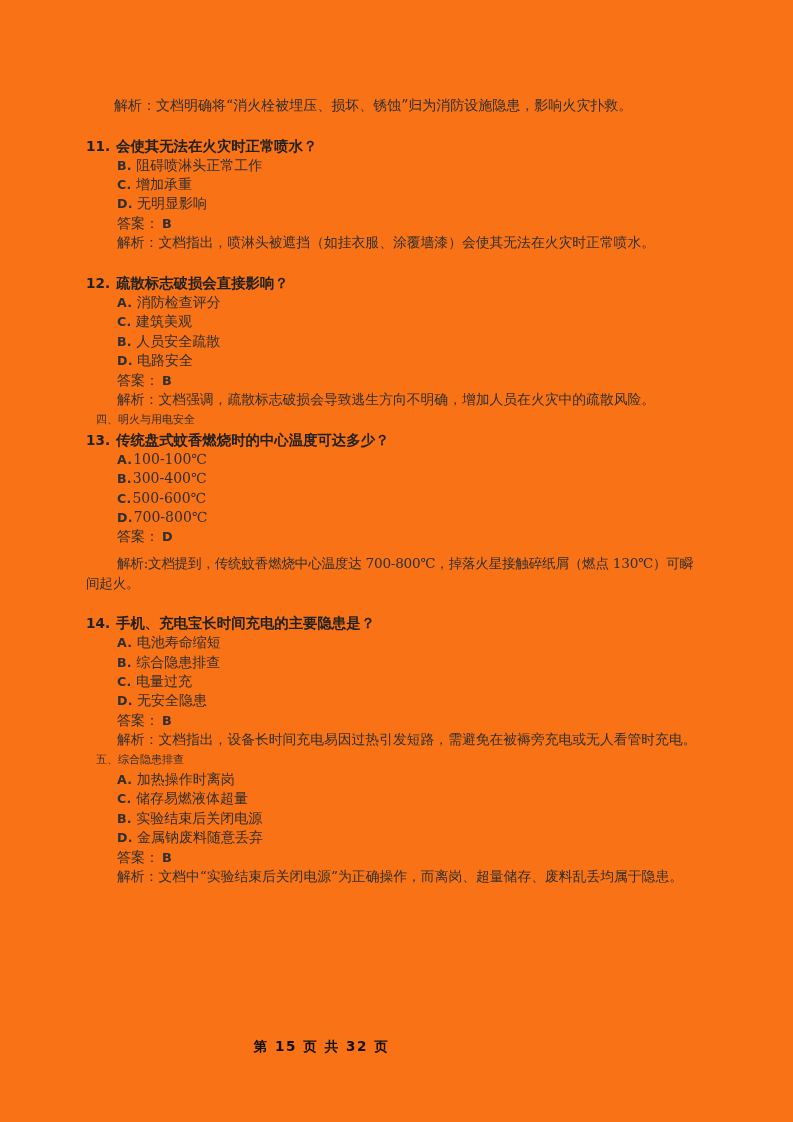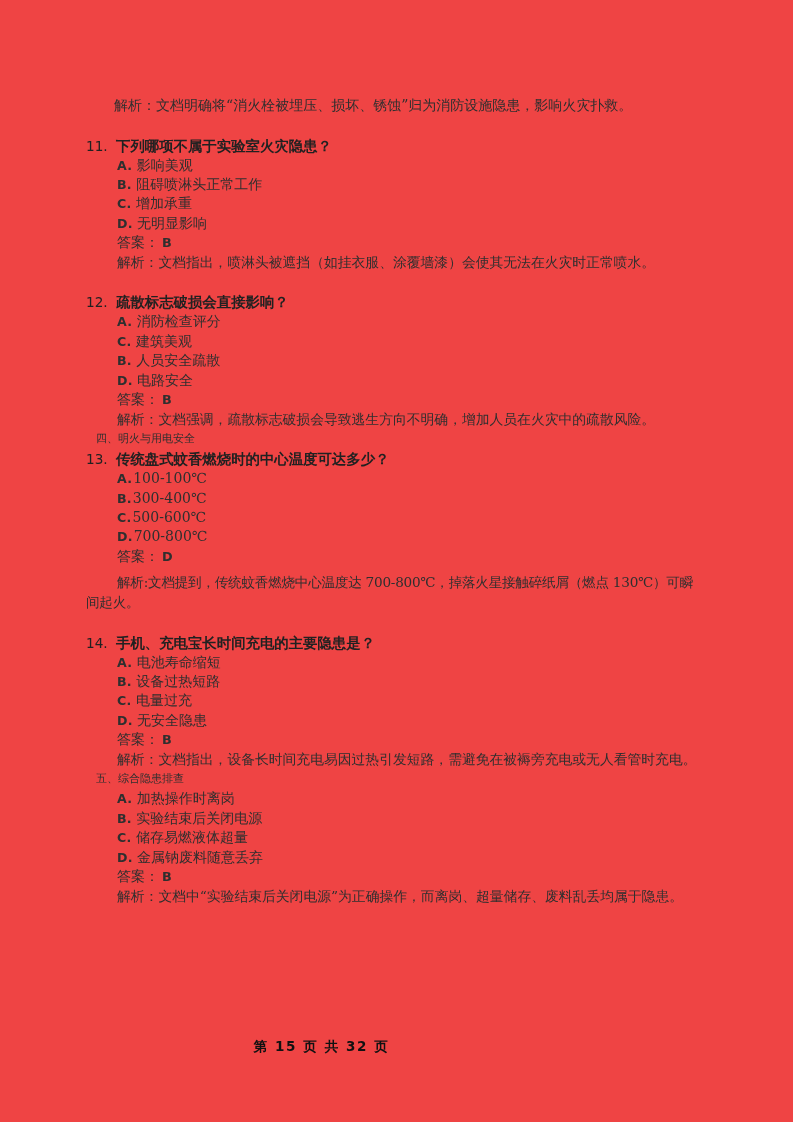--- a/index.html
+++ b/index.html
@@ -15,21 +15,21 @@
     position: relative;
     overflow: hidden;
   }
 
   .page {
     position: absolute;
     left: 0;
     top: 0;
     width: 793px;
     height: 1122px;
-    background: #ef4444;
+    background: #f97316;
   }
 
   .content {
     position: absolute;
     left: 86px;
     top: 96px;
     width: 612px;
   }
 
   
@@ -52,21 +52,21 @@
     line-height: 20px;
     font-weight: bold;
     color: #212121;
     white-space: nowrap;
   }
   .qnum {
     display: inline-block;
     width: 30px;
     font-family: "DejaVu Sans", "Liberation Sans", sans-serif;
     font-size: 13.6px;
-    font-weight: normal;
+    font-weight: bold;
   }
 
   .opt {
     font-size: 14.0px;
     line-height: 19.4px;
     padding-left: 31px;
     color: #2f2f2f;
     white-space: nowrap;
   }
   .optletter {
@@ -137,25 +137,21 @@
 <body>
 
 <div class="page">
 
   <div class="content">
 
     <div class="top-explain">解析：文档明确将“消火栓被埋压、损坏、锈蚀”归为消防设施隐患，影响火灾扑救。</div>
 
     <div class="qblock">
       <div class="qtitle">
-        <span class="qnum">11.</span><span>下列哪项不属于实验室火灾隐患？</span>
-      </div>
-      <div class="opt">
-        <span class="optletter">A.</span>
-        <span>影响美观</span>
+        <span class="qnum">11.</span><span>会使其无法在火灾时正常喷水？</span>
       </div>
       <div class="opt">
         <span class="optletter">B.</span>
         <span>阻碍喷淋头正常工作</span>
       </div>
       <div class="opt">
         <span class="optletter">C.</span>
         <span>增加承重</span>
       </div>
       <div class="opt">
@@ -227,21 +223,21 @@
     <div class="qblock">
       <div class="qtitle">
         <span class="qnum">14.</span><span>手机、充电宝长时间充电的主要隐患是？</span>
       </div>
       <div class="opt">
         <span class="optletter">A.</span>
         <span>电池寿命缩短</span>
       </div>
       <div class="opt">
         <span class="optletter">B.</span>
-        <span>设备过热短路</span>
+        <span>综合隐患排查</span>
       </div>
       <div class="opt">
         <span class="optletter">C.</span>
         <span>电量过充</span>
       </div>
       <div class="opt">
         <span class="optletter">D.</span>
         <span>无安全隐患</span>
       </div>
       <div class="answer">
@@ -253,26 +249,26 @@
     </div>
 
     <div class="section">五、综合隐患排查</div>
 
     <div class="qblock">
       <div class="opt">
         <span class="optletter">A.</span>
         <span>加热操作时离岗</span>
       </div>
       <div class="opt">
+        <span class="optletter">C.</span>
+        <span>储存易燃液体超量</span>
+      </div>
+      <div class="opt">
         <span class="optletter">B.</span>
         <span>实验结束后关闭电源</span>
-      </div>
-      <div class="opt">
-        <span class="optletter">C.</span>
-        <span>储存易燃液体超量</span>
       </div>
       <div class="opt">
         <span class="optletter">D.</span>
         <span>金属钠废料随意丢弃</span>
       </div>
       <div class="answer">
         <span>答案：</span><span class="akey">B</span>
       </div>
       <div class="explain wrap">
         <span>解析：</span><span>文档中“实验结束后关闭电源”为正确操作，而离岗、超量储存、废料乱丢均属于隐患。</span>

